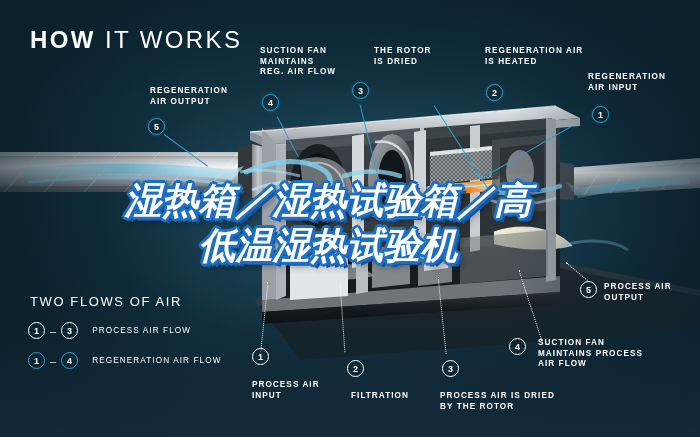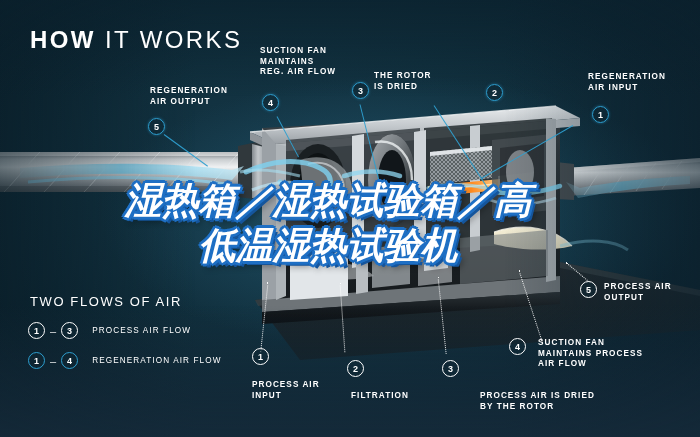--- a/index.html
+++ b/index.html
@@ -315,24 +315,26 @@
 
   <div class="lbl" style="left:150px;top:86px;">REGENERATION
 AIR OUTPUT</div>
   <div class="num blue" style="left:148px;top:118px;">5</div>
 
   <div class="lbl" style="left:260px;top:46px;">SUCTION FAN
 MAINTAINS
 REG. AIR FLOW</div>
   <div class="num blue" style="left:262px;top:94px;">4</div>
 
-  <div class="lbl" style="left:374px;top:46px;margin-top:25px;">THE ROTOR
+  <div class="lbl" style="left:374px;top:46px;">THE ROTOR
 IS DRIED</div>
   <div class="num blue" style="left:352px;top:82px;">3</div>
 
+  <div class="lbl" style="left:485px;top:46px;">REGENERATION AIR
+IS HEATED</div>
   <div class="num blue" style="left:486px;top:84px;">2</div>
 
   <div class="lbl" style="left:588px;top:72px;">REGENERATION
 AIR INPUT</div>
   <div class="num blue" style="left:592px;top:106px;">1</div>
 
   <div class="num white" style="left:580px;top:281px;">5</div>
   <div class="lbl" style="left:604px;top:282px;">PROCESS AIR
 OUTPUT</div>
 
@@ -342,21 +344,21 @@
 AIR FLOW</div>
 
   <div class="num white" style="left:252px;top:348px;">1</div>
   <div class="lbl" style="left:252px;top:380px;">PROCESS AIR
 INPUT</div>
 
   <div class="num white" style="left:347px;top:360px;">2</div>
   <div class="lbl" style="left:351px;top:391px;">FILTRATION</div>
 
   <div class="num white" style="left:442px;top:360px;">3</div>
-  <div class="lbl" style="left:440px;top:391px;margin-left:40px;">PROCESS AIR IS DRIED
+  <div class="lbl" style="left:440px;top:391px;">PROCESS AIR IS DRIED
 BY THE ROTOR</div>
 
   <div class="legend-title">TWO FLOWS OF AIR</div>
 
   <div class="legend-row" style="left:28px;top:322px;">
     <span class="lnum white">1</span>
     <span class="dash">–</span>
     <span class="lnum white">3</span>
     <span class="ltext">PROCESS AIR FLOW</span>
   </div>

